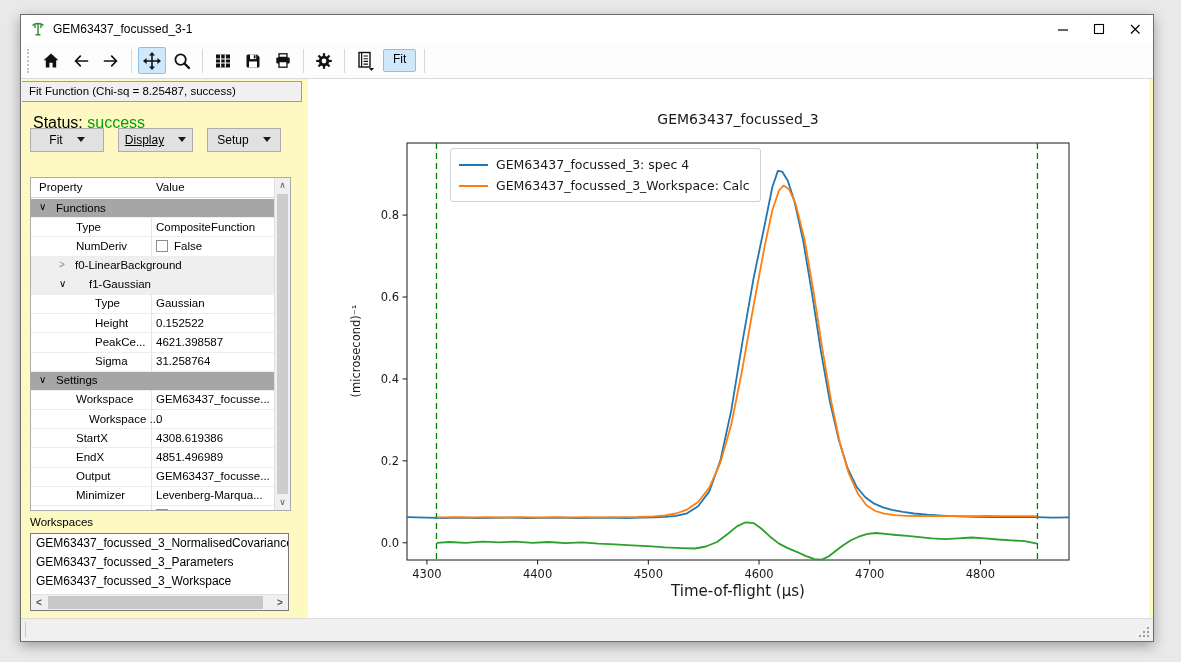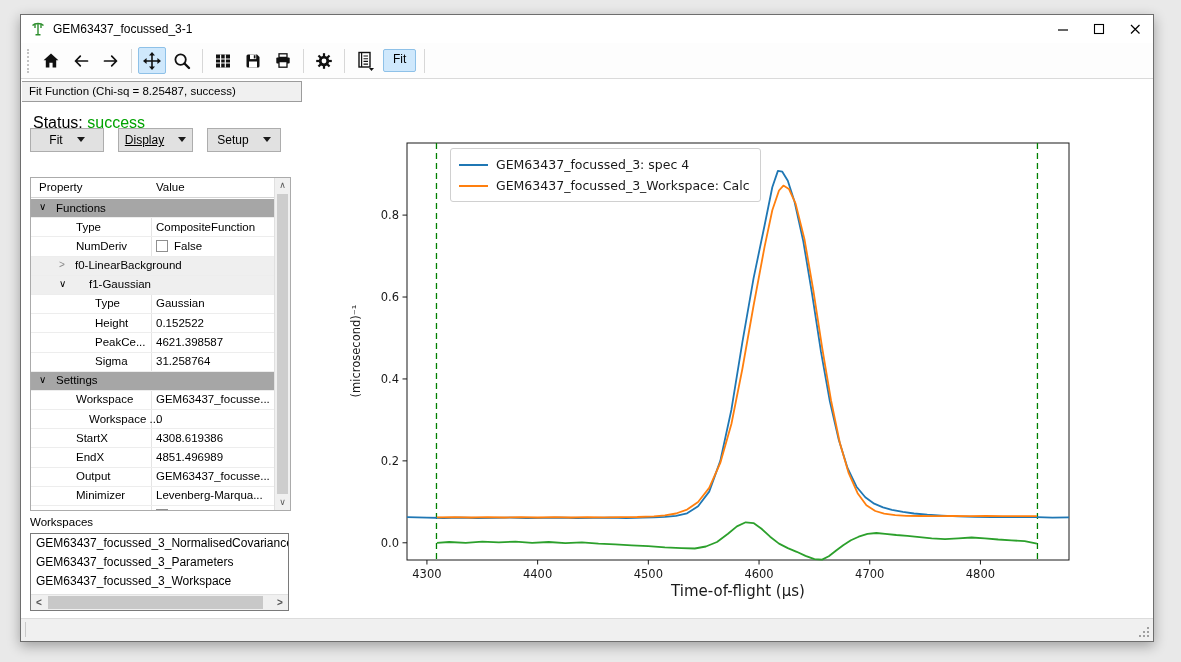--- a/index.html
+++ b/index.html
@@ -1,19 +1,19 @@
 <!DOCTYPE html>
 <html><head>
 <meta charset="utf-8">
 <style>
   * { margin:0; padding:0; box-sizing:border-box; }
   html,body { width:1181px; height:662px; overflow:hidden; background:#e9e9e9;
               font-family:"Liberation Sans", sans-serif; }
   #window { position:absolute; left:20px; top:14px; width:1134px; height:628px;
-            background:#ffffff; border:1px solid #6e6e6e;
+            background:#fef9c3; border:1px solid #6e6e6e;
             box-shadow:0 4px 12px rgba(0,0,0,.32); }
   
   #titlebar { position:absolute; left:0; top:0; right:0; height:28px; background:#ffffff; }
   #titlebar .app-icon { position:absolute; left:9px; top:6px; width:16px; height:16px; }
   #titlebar .title-text { position:absolute; left:32px; top:7px; font-size:12px; color:#000; white-space:nowrap; }
   .wctl { position:absolute; top:0; width:36px; height:28px; display:flex; align-items:center; justify-content:center; }
   #btn-min { right:72px; } #btn-max { right:36px; } #btn-close { right:0; }
   
   #toolbar { position:absolute; left:0; top:28px; right:0; height:36px; background:#fdfdfd;
              border-bottom:1px solid #dadada; display:flex; align-items:center; }
@@ -317,20 +317,21 @@
         <div class="ws-item">GEM63437_focussed_3_Workspace</div>
       </div>
     <div id="ws-hscroll">
       <span class="arr" style="left:0">&lt;</span>
       <div class="thumb"></div>
       <span class="arr" style="right:0">&gt;</span>
     </div>
   </div>
 
   <div id="plot">
+    <div id="plot-title">GEM63437_focussed_3</div>
     <svg id="plot-svg" width="841" height="539">
         <rect x="99" y="64" width="662" height="417" fill="none" stroke="#1a1a1a" stroke-width="1"></rect>
         <line x1="118.92642140468227" y1="481" x2="118.92642140468227" y2="485.5" stroke="#1a1a1a"></line>
         <text x="118.92642140468227" y="499" text-anchor="middle" font-size="11.5" fill="#1a1a1a">4300</text>
         <line x1="229.62876254180603" y1="481" x2="229.62876254180603" y2="485.5" stroke="#1a1a1a"></line>
         <text x="229.62876254180603" y="499" text-anchor="middle" font-size="11.5" fill="#1a1a1a">4400</text>
         <line x1="340.33110367892976" y1="481" x2="340.33110367892976" y2="485.5" stroke="#1a1a1a"></line>
         <text x="340.33110367892976" y="499" text-anchor="middle" font-size="11.5" fill="#1a1a1a">4500</text>
         <line x1="451.0334448160535" y1="481" x2="451.0334448160535" y2="485.5" stroke="#1a1a1a"></line>
         <text x="451.0334448160535" y="499" text-anchor="middle" font-size="11.5" fill="#1a1a1a">4600</text>

